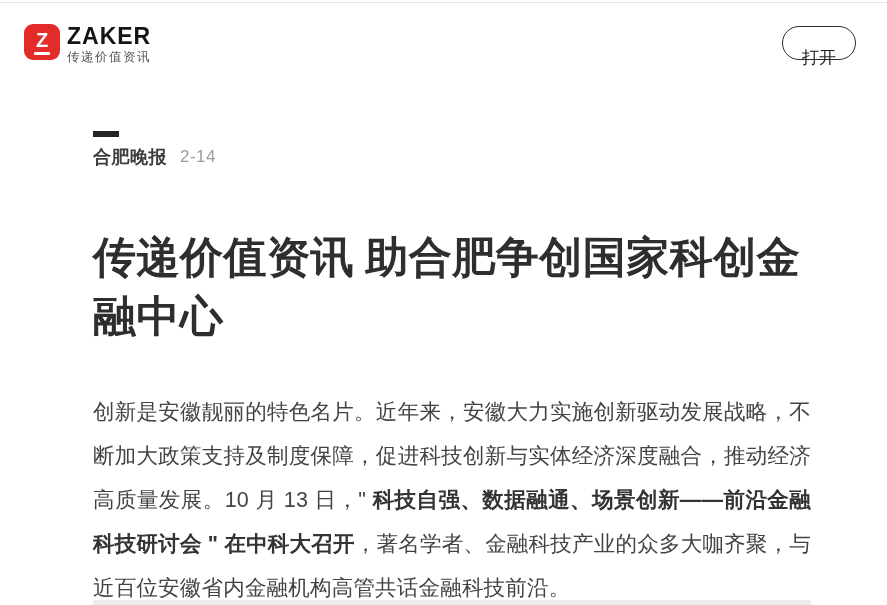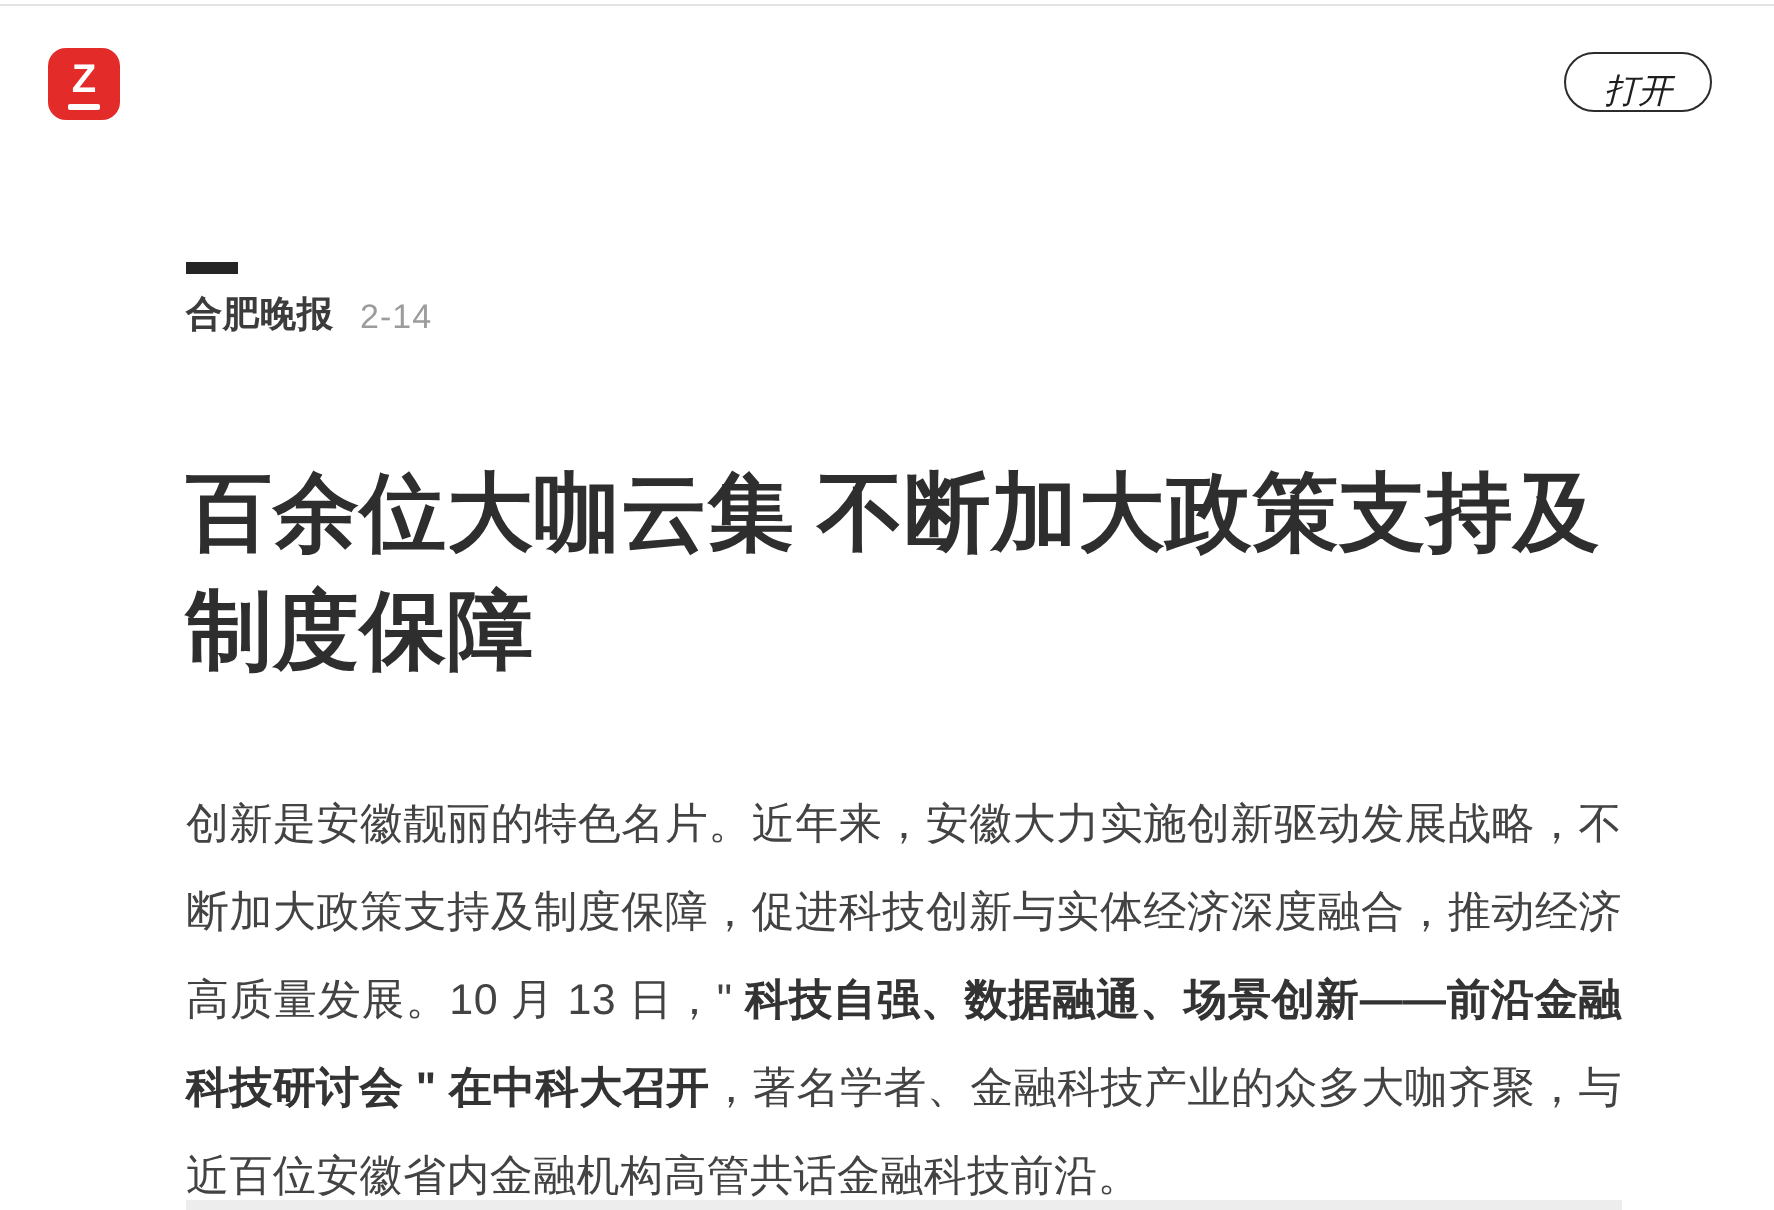--- a/index.html
+++ b/index.html
@@ -58,44 +58,43 @@
   .brand-tagline {
     font-size: 12.5px;
     color: #555555;
     letter-spacing: 1.5px;
     margin-top: 1px;
   }
   .open-button {
     position: absolute;
     top: 26px; right: 31px;
     height: 30px;
-    padding: 4px 19px;
+    padding: 16px 19px;
     border: 1.5px solid #2b2b2b;
     border-radius: 17px;
     background: #ffffff;
     color: #1e1e1e;
     font-size: 17px;
     line-height: 30px;
     text-align: right;
     cursor: pointer;
     font-family: "Liberation Sans", "DejaVu Sans", sans-serif;
-    font-style: italic;
   }
   
   .source-dash {
     position: absolute;
     left: 93px; top: 131px;
     width: 26px; height: 6px;
     background: #252525;
   }
   .meta-row {
     position: absolute;
     left: 93px; top: 145px;
     display: flex;
-    align-items: flex-end;
+    align-items: center;
   }
   .source-name {
     font-size: 18px;
     font-weight: 700;
     color: #3c3c3c;
     letter-spacing: 0.5px;
   }
   .publish-date {
     font-size: 17px;
     color: #9c9c9c;
@@ -140,31 +139,35 @@
 <body>
 
 <div class="page">
   <div class="top-hairline"></div>
 
   <div class="header-logo">
     <div class="logo-box" style="background: rgb(227, 43, 42);">
       <span class="logo-z">Z</span>
       <span class="logo-underbar"></span>
     </div>
+    <div class="brand-text">
+      <div class="brand-name">ZAKER</div>
+      <div class="brand-tagline">传递价值资讯</div>
+    </div>
   </div>
 
   <button class="open-button">打开</button>
 
   <div class="source-dash"></div>
 
   <div class="meta-row">
     <span class="source-name">合肥晚报</span>
     <span class="publish-date">2-14</span>
   </div>
 
-  <h1 class="article-title" style="margin:0;">百余位大咖云集 不断加大政策支持及制度保障</h1>
+  <h1 class="article-title" style="margin:0;">传递价值资讯 助合肥争创国家科创金融中心</h1>
 
   <p class="article-paragraph" style="margin:0;">
     <span>创新是安徽靓丽的特色名片。近年来，安徽大力实施创新驱动发展战略，不断加大政策支持及制度保障，促进科技创新与实体经济深度融合，推动经济高质量发展。10 月 13 日，" </span><span class="para-bold">科技自强、数据融通、场景创新——前沿金融科技研讨会 " 在中科大召开</span><span>，著名学者、金融科技产业的众多大咖齐聚，与近百位安徽省内金融机构高管共话金融科技前沿。</span>
   </p>
 
   <div class="bottom-image-edge"></div>
 </div>
 
 </body></html>

